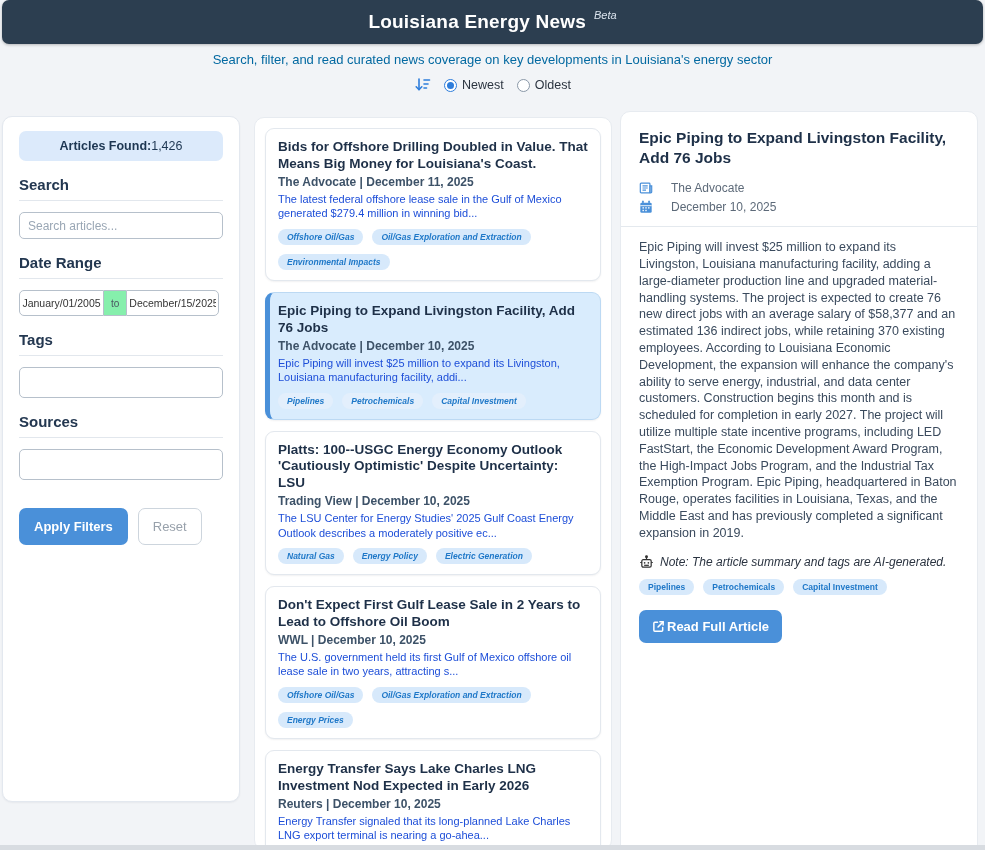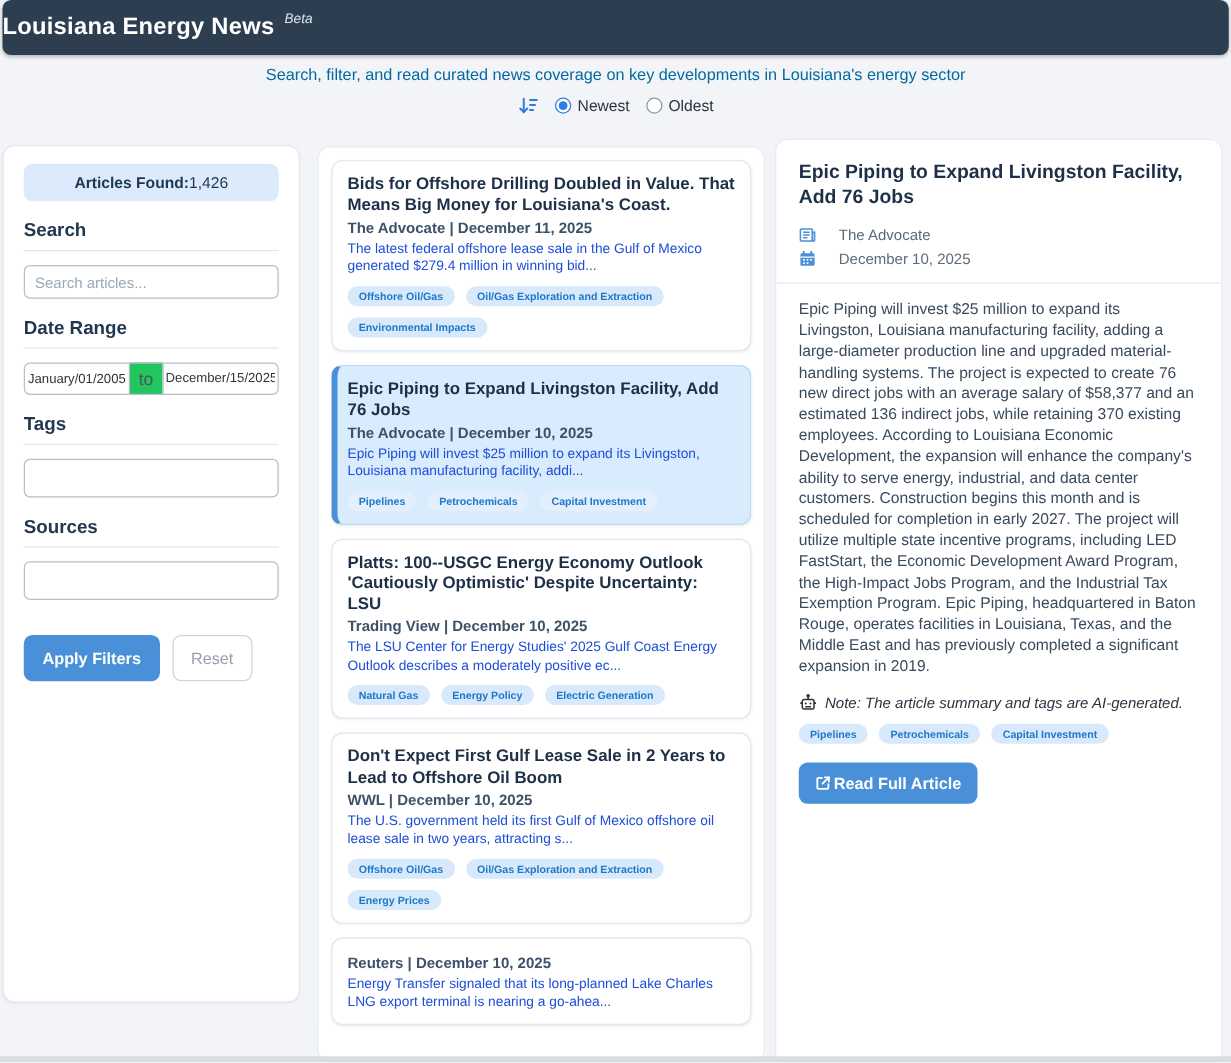--- a/index.html
+++ b/index.html
@@ -8,39 +8,39 @@
     width:985px; height:850px; overflow:hidden;
     font-family:"Liberation Sans", sans-serif;
     background:#f2f4f7;
   }
   .app { position:relative; width:985px; height:850px; background:#f2f4f7; overflow:hidden; }
 
   
   .hdr {
     position:absolute; left:2px; right:2px; top:0; height:44px;
     background:#2c3e50; border-radius:7px;
-    display:flex; align-items:center; gap:8px;
+    display:flex; align-items:center; justify-content:center; gap:8px;
     box-shadow:0 1px 3px rgba(0,0,0,.25);
   }
   .hdr h1 { margin:0; color:#fff; font-size:19px; font-weight:bold; letter-spacing:.2px; }
   .hdr .beta { color:#dbe4ee; font-style:italic; font-size:11px; align-self:flex-start; margin-top:9px; }
 
   .subtitle {
     position:absolute; top:52px; left:0; width:100%; margin:0;
     text-align:center; color:#0369a1; font-size:13px;
   }
 
   
   .sort-row {
     position:absolute; top:76px; left:0; width:100%;
     display:flex; justify-content:center; align-items:center; gap:13px;
     font-size:12.5px; color:#2b3440;
   }
   .sort-ic { width:17px; height:17px; display:inline-block; }
-  .radio-opt { display:inline-flex; align-items:flex-start; gap:5px; cursor:pointer; }
+  .radio-opt { display:inline-flex; align-items:flex-end; gap:5px; cursor:pointer; }
   .rdot { width:13px; height:13px; border-radius:50%; border:1.5px solid #8a98a8; background:#fff; position:relative; flex:none; }
   .rdot.checked { border-color:#2e7ddb; }
   .rdot.checked::after { content:''; position:absolute; inset:2px; border-radius:50%; background:#2e7ddb; }
 
   
   .sidebar {
     position:absolute; left:2px; top:116px; width:238px; height:686px;
     background:#fff; border:1px solid #e3e8ef; border-radius:10px;
     box-shadow:0 1px 2px rgba(16,24,40,.05);
     padding:14px 16px;
@@ -60,21 +60,21 @@
   .search-in { height:27px; }
   .tall-in { height:31px; }
   .date-row { display:flex; align-items:stretch; }
   .date-in {
     height:26px; font-size:10.5px; text-align:center; padding:0 2px;
     border:1px solid #b6c0cb; background:#fff; color:#333; font-family:inherit;
   }
   .date-from { width:85px; border-radius:5px 0 0 5px; }
   .date-to-box {
     border-top:1px solid #b6c0cb; border-bottom:1px solid #b6c0cb;
-    background:#22c55e; color:#4a5561; font-size:14px;
+    background:#86efac; color:#4a5561; font-size:10px;
     display:flex; align-items:center; padding:0 7px;
   }
   .date-to { width:93px; border-radius:0 5px 5px 0; }
   .btn-row { display:flex; gap:10px; margin-top:28px; }
   .apply-btn {
     background:#4a90d9; color:#fff; font-weight:bold; font-size:13px;
     border:none; border-radius:7px; padding:10px 15px; cursor:pointer; font-family:inherit;
   }
   .reset-btn {
     background:#fff; color:#98a1ab; font-size:13px;
@@ -92,21 +92,21 @@
     flex:none; background:#fff; border:1px solid #e3e8ee; border-radius:9px;
     padding:10px 12px; box-shadow:0 1px 2px rgba(16,24,40,.06); cursor:pointer;
   }
   .card.selected {
     background:#d9ecfd; border-color:#bcd9f3;
     border-left:5px solid #4a90d9; padding-left:8px;
   }
   .c-title { margin:0; font-size:13.5px; font-weight:bold; color:#1e3048; line-height:1.25; }
   .c-src { margin-top:2px; font-size:12px; font-weight:bold; color:#3d5268; }
   .c-exc { margin:3px 0 0; font-size:11px; color:#1d4ed8; line-height:1.32; }
-  .c-tags { margin-top:8px; display:flex; gap:9px; flex-wrap:wrap; }
+  .c-tags { margin-top:8px; display:flex; gap:9px; flex-wrap:wrap;font-style:italic; }
   .tag {
     background:#d7e9fb; color:#1f78c8; font-size:8.5px; font-weight:bold;
     padding:3px 9px; border-radius:999px; white-space:nowrap;
   }
   .card.selected .tag { background:#e3effc; }
 
   
   .detail {
     position:absolute; left:620px; top:111px; width:358px; height:739px;
     background:#fff; border:1px solid #e7ebf0; border-radius:10px 10px 0 0;
@@ -227,20 +227,21 @@
       <h3 class="c-title">Don't Expect First Gulf Lease Sale in 2 Years to Lead to Offshore Oil Boom</h3>
       <div class="c-src">WWL | December 10, 2025</div>
       <p class="c-exc">The U.S. government held its first Gulf of Mexico offshore oil lease sale in two years, attracting s...</p>
       <div class="c-tags">
           <span class="tag">Offshore Oil/Gas</span>
           <span class="tag">Oil/Gas Exploration and Extraction</span>
           <span class="tag">Energy Prices</span>
         </div>
     </article>
       <article class="card">
+      <h3 class="c-title">Energy Transfer Says Lake Charles LNG Investment Nod Expected in Early 2026</h3>
       <div class="c-src">Reuters | December 10, 2025</div>
       <p class="c-exc">Energy Transfer signaled that its long-planned Lake Charles LNG export terminal is nearing a go-ahea...</p>
 
     </article>
     </section>
 
   <section class="detail">
     <h2 class="d-title">Epic Piping to Expand Livingston Facility, Add 76 Jobs</h2>
 
     <div class="meta-row">

